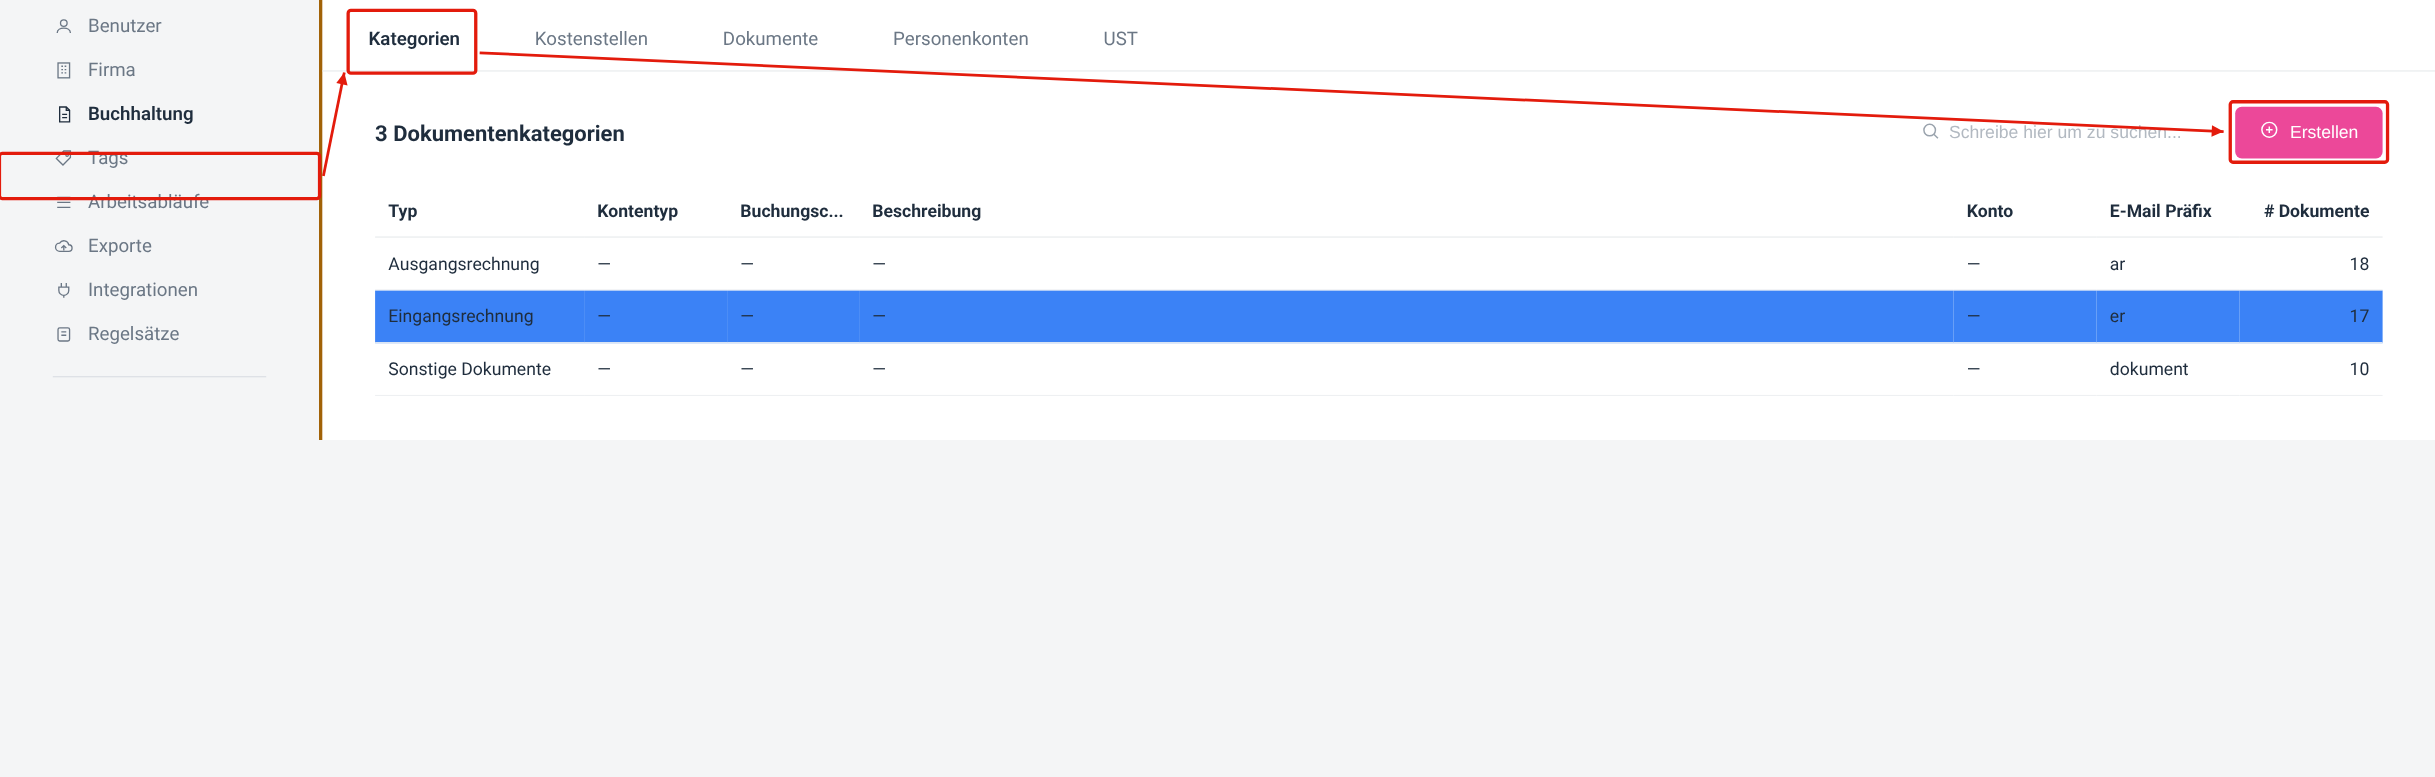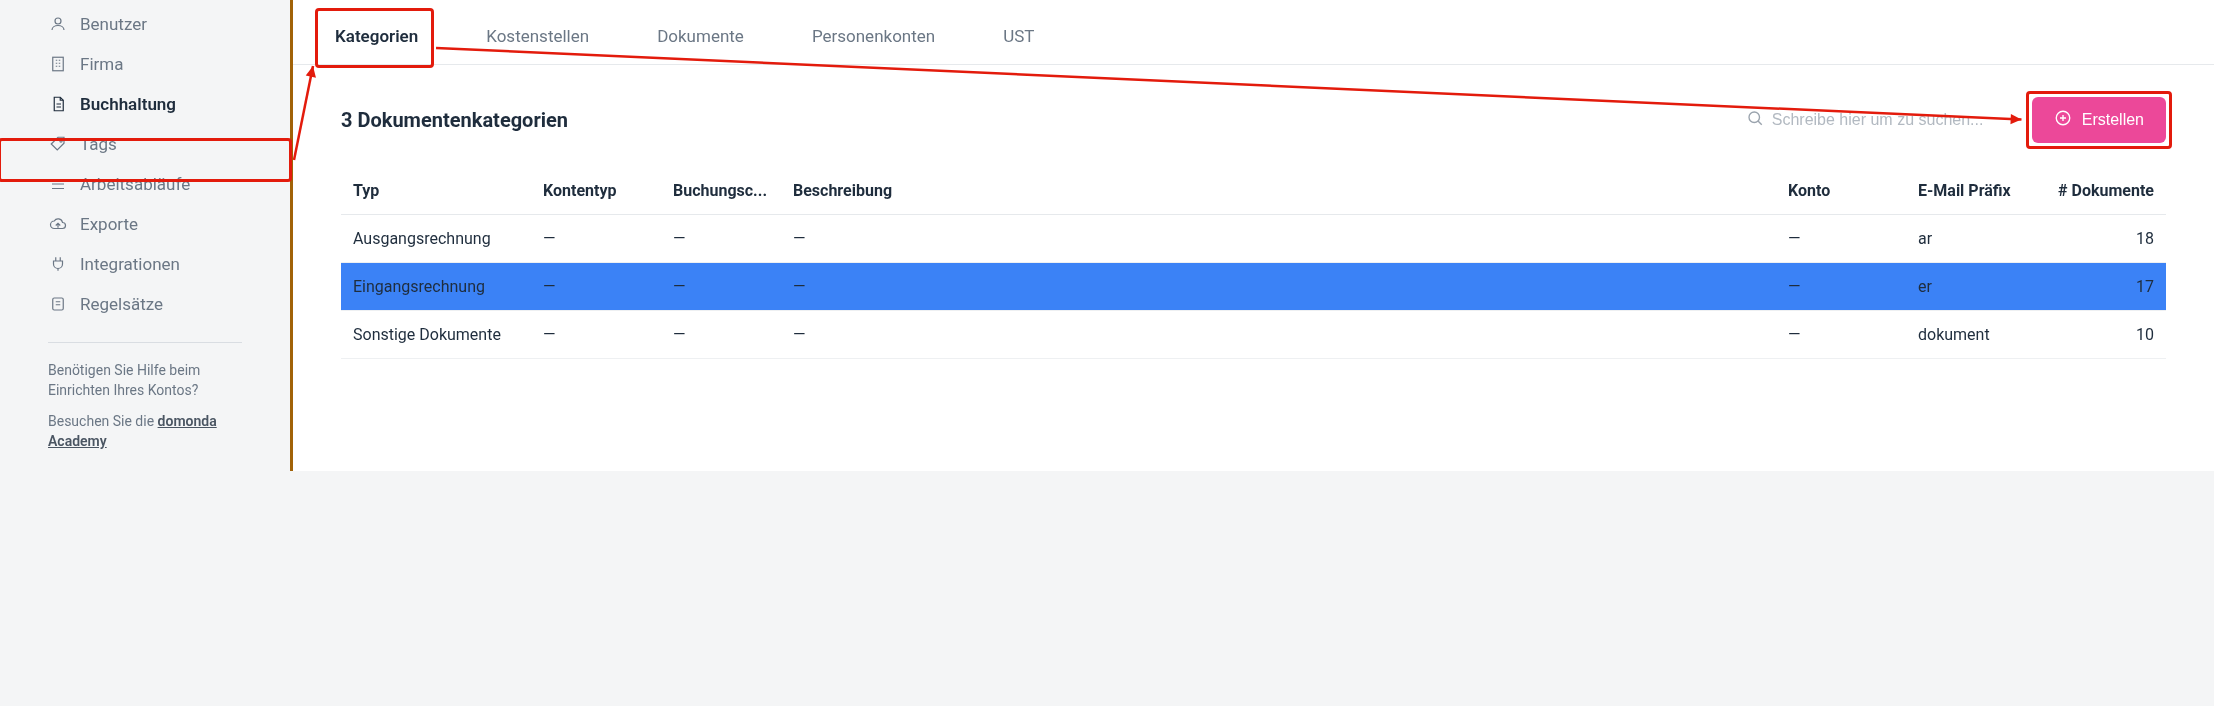--- a/index.html
+++ b/index.html
@@ -253,27 +253,20 @@
         <svg viewBox="0 0 24 24">
               <rect x="5" y="4" width="14" height="16" rx="2"></rect>
               <path d="M9 9h6M9 13h6"></path>
             </svg>
       </span>
       <span>Regelsätze</span>
     </div>
 
     <hr class="sidebar-divider">
 
-    <div class="help-block">
-      <div>Benötigen Sie Hilfe beim Einrichten Ihres Kontos?</div>
-      <div style="margin-top:12px;">
-        <span>Besuchen Sie die</span>
-        <span class="link">domonda Academy</span>
-      </div>
-    </div>
   </aside>
 
   <main class="main">
     <nav class="tabs">
       <div class="tab active" id="tab-kategorien">Kategorien</div>
       <div class="tab">Kostenstellen</div>
       <div class="tab">Dokumente</div>
       <div class="tab">Personenkonten</div>
       <div class="tab">UST</div>
     </nav>

